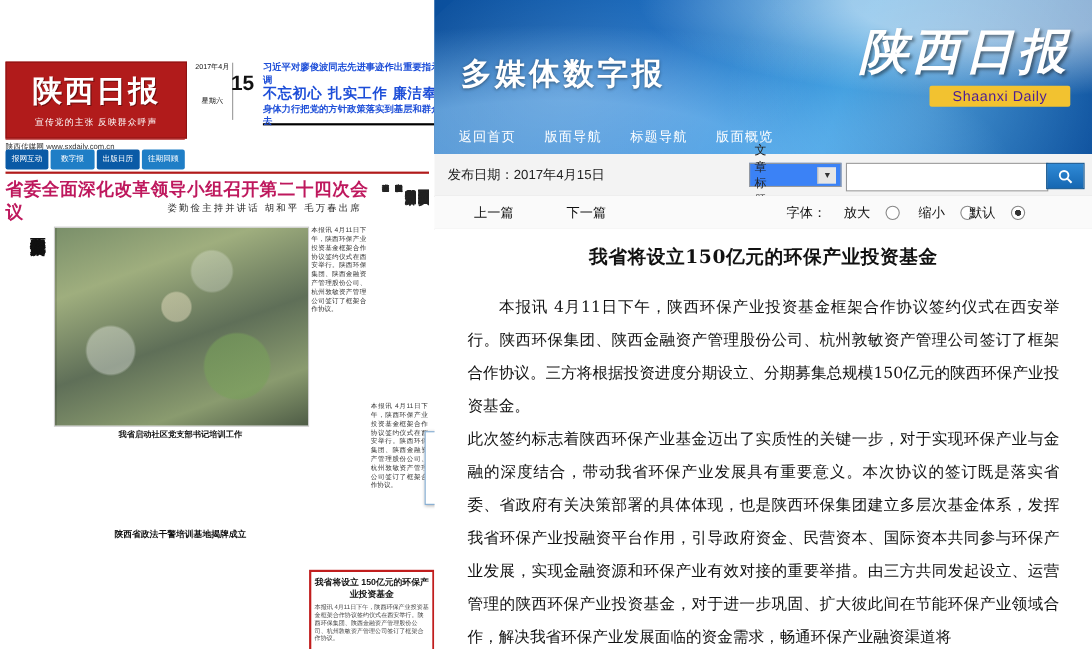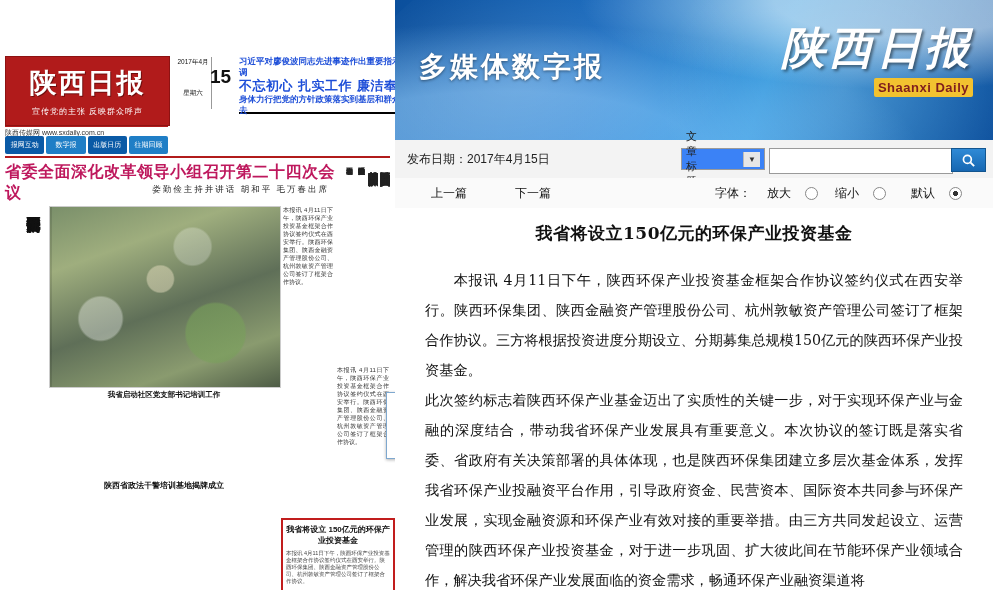--- a/index.html
+++ b/index.html
@@ -145,22 +145,22 @@
   .wh-logo{
     position:absolute;right:20px;top:22px;width:250px;text-align:right;z-index:3;
   }
   .wh-logo .lg-cn{
     font-family:"DejaVu Serif","Liberation Serif",serif;
     font-size:44px;font-weight:bold;color:#ffffff;letter-spacing:4px;line-height:52px;
     text-shadow:2px 2px 3px rgba(0,0,0,.45);
     font-style:italic;
   }
   .wh-logo .lg-en{
-    display:inline-block;margin-top:4px;background:#f2c230;color:#7f1d1d;
-    font-size:13px;font-weight:bold;padding:2px 4px;border-radius:2px;letter-spacing:.5px;
+    display:inline-block;margin-top:4px;background:#f2c230;color:#4c1d95;
+    font-size:13px;font-weight:normal;padding:2px 21px;border-radius:2px;letter-spacing:.5px;
   }
   .wh-nav{
     position:absolute;left:0;top:108px;width:598px;height:32px;
     display:flex;align-items:center;gap:26px;padding-left:22px;box-sizing:border-box;z-index:4;
   }
   .wh-nav a{color:#fff;font-size:12px;text-decoration:none;letter-spacing:1px;}
 
   .web-bar{
     position:absolute;left:0;top:140px;width:598px;height:38px;
     background:#f3f3f3;border-bottom:1px solid #d0d0d0;
@@ -279,20 +279,26 @@
   </div>
 
   <div class="web">
 
     <div class="web-header">
       <div class="wh-title">多媒体数字报</div>
       <div class="wh-logo">
         <div class="lg-cn">陕西日报</div>
         <div class="lg-en">Shaanxi Daily</div>
       </div>
+      <div class="wh-nav">
+        <a href="#">返回首页</a>
+        <a href="#">版面导航</a>
+        <a href="#">标题导航</a>
+        <a href="#">版面概览</a>
+      </div>
     </div>
 
     <div class="web-bar">
       <div class="pub-date"><span>发布日期：</span><span>2017年4月15日</span></div>
       <div class="sel">
         <span>文章标题</span>
         <span class="caret">▼</span>
       </div>
       <input class="searchbox" type="text" placeholder="" style="">
       <div class="searchbtn">
@@ -308,21 +314,21 @@
       <div class="tb-next">下一篇</div>
       <div class="tb-fontlbl">字体：</div>
       <div class="tb-opt" style="left:372px;">
         <span>放大</span>
         <span class="radio"></span>
       </div>
       <div class="tb-opt" style="left:440px;">
         <span>缩小</span>
         <span class="radio"></span>
       </div>
-      <div class="tb-opt" style="left:516px;">
+      <div class="tb-opt" style="left:486px;">
         <span>默认</span>
         <span class="radio on"></span>
       </div>
     </div>
 
     <div class="article">
       <div class="art-title">我省将设立150亿元的环保产业投资基金</div>
       <div class="art-body"><span class="indent"></span><span>本报讯                  4月11日下午，陕西环保产业投资基金框架合作协议签约仪式在西安举行。陕西环保集团、陕西金融资产管理股份公司、杭州敦敏资产管理公司签订了框架合作协议。三方将根据投资进度分期设立、分期募集总规模150亿元的陕西环保产业投资基金。</span></div>
       <div class="art-body" style="margin-top:0;"><span>此次签约标志着陕西环保产业基金迈出了实质性的关键一步，对于实现环保产业与金融的深度结合，带动我省环保产业发展具有重要意义。本次协议的签订既是落实省委、省政府有关决策部署的具体体现，也是陕西环保集团建立多层次基金体系，发挥我省环保产业投融资平台作用，引导政府资金、民营资本、国际资本共同参与环保产业发展，实现金融资源和环保产业有效对接的重要举措。由三方共同发起设立、运营管理的陕西环保产业投资基金，对于进一步巩固、扩大彼此间在节能环保产业领域合作，解决我省环保产业发展面临的资金需求，畅通环保产业融资渠道将</span></div>
     </div>

